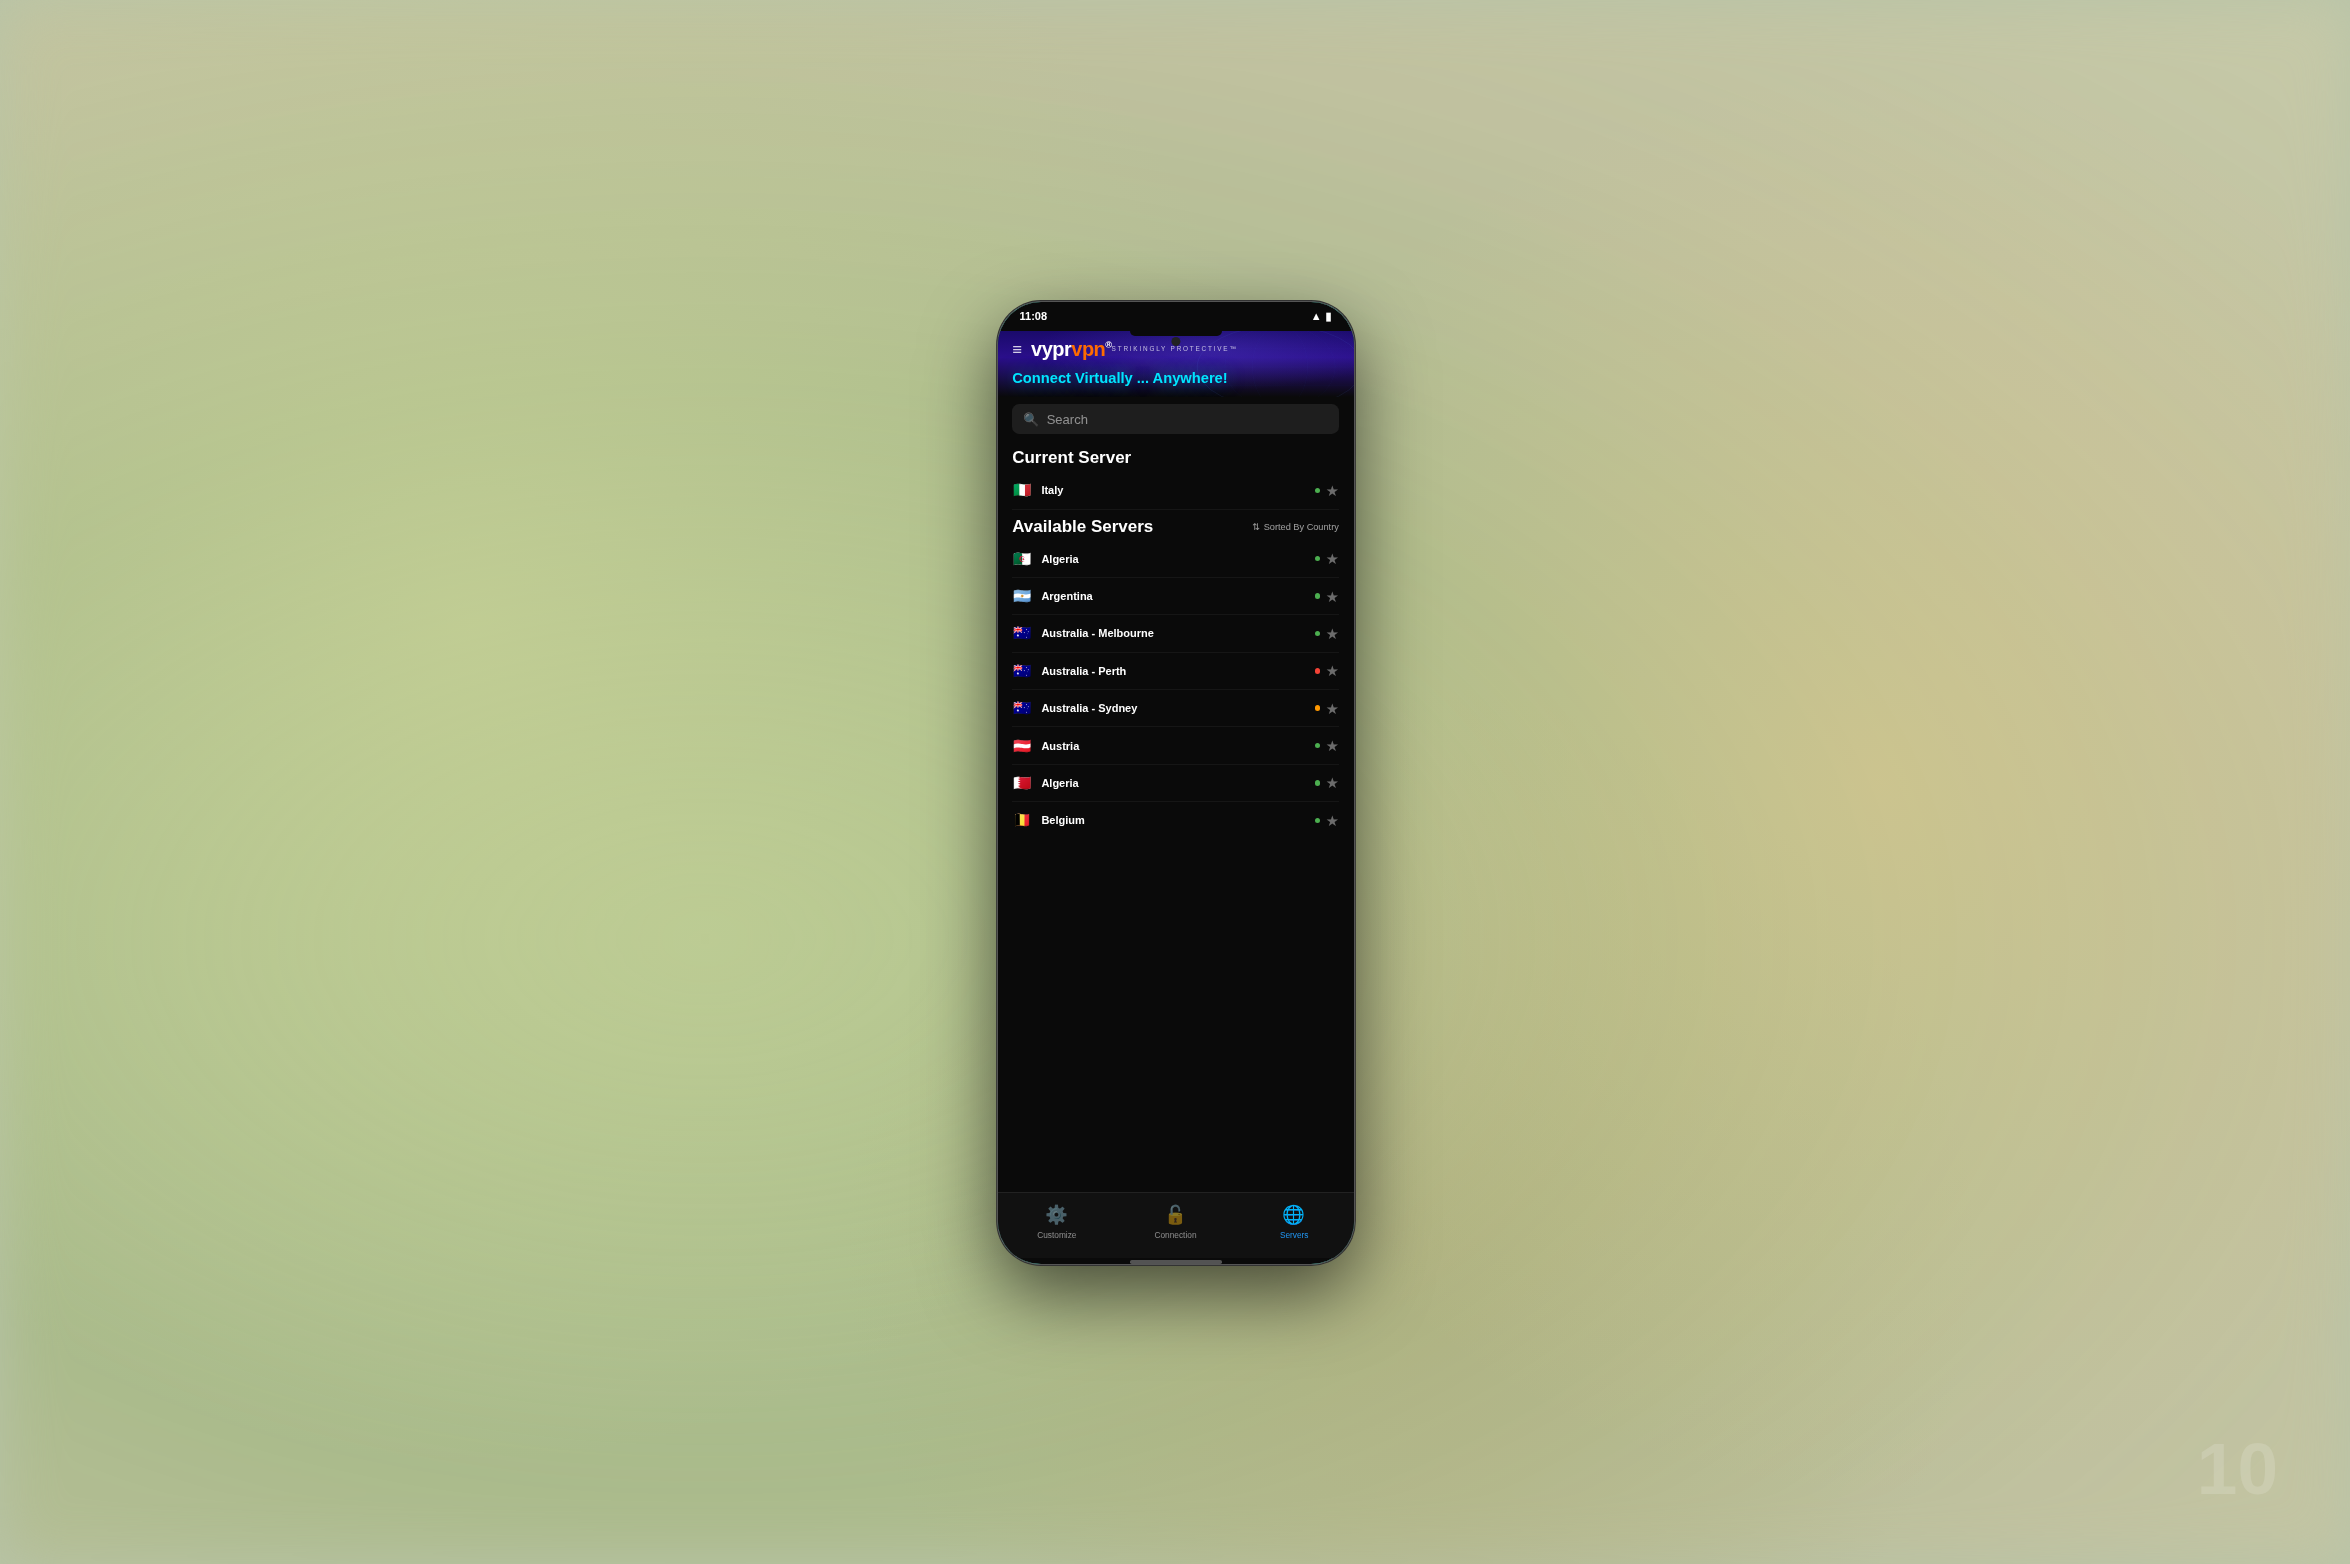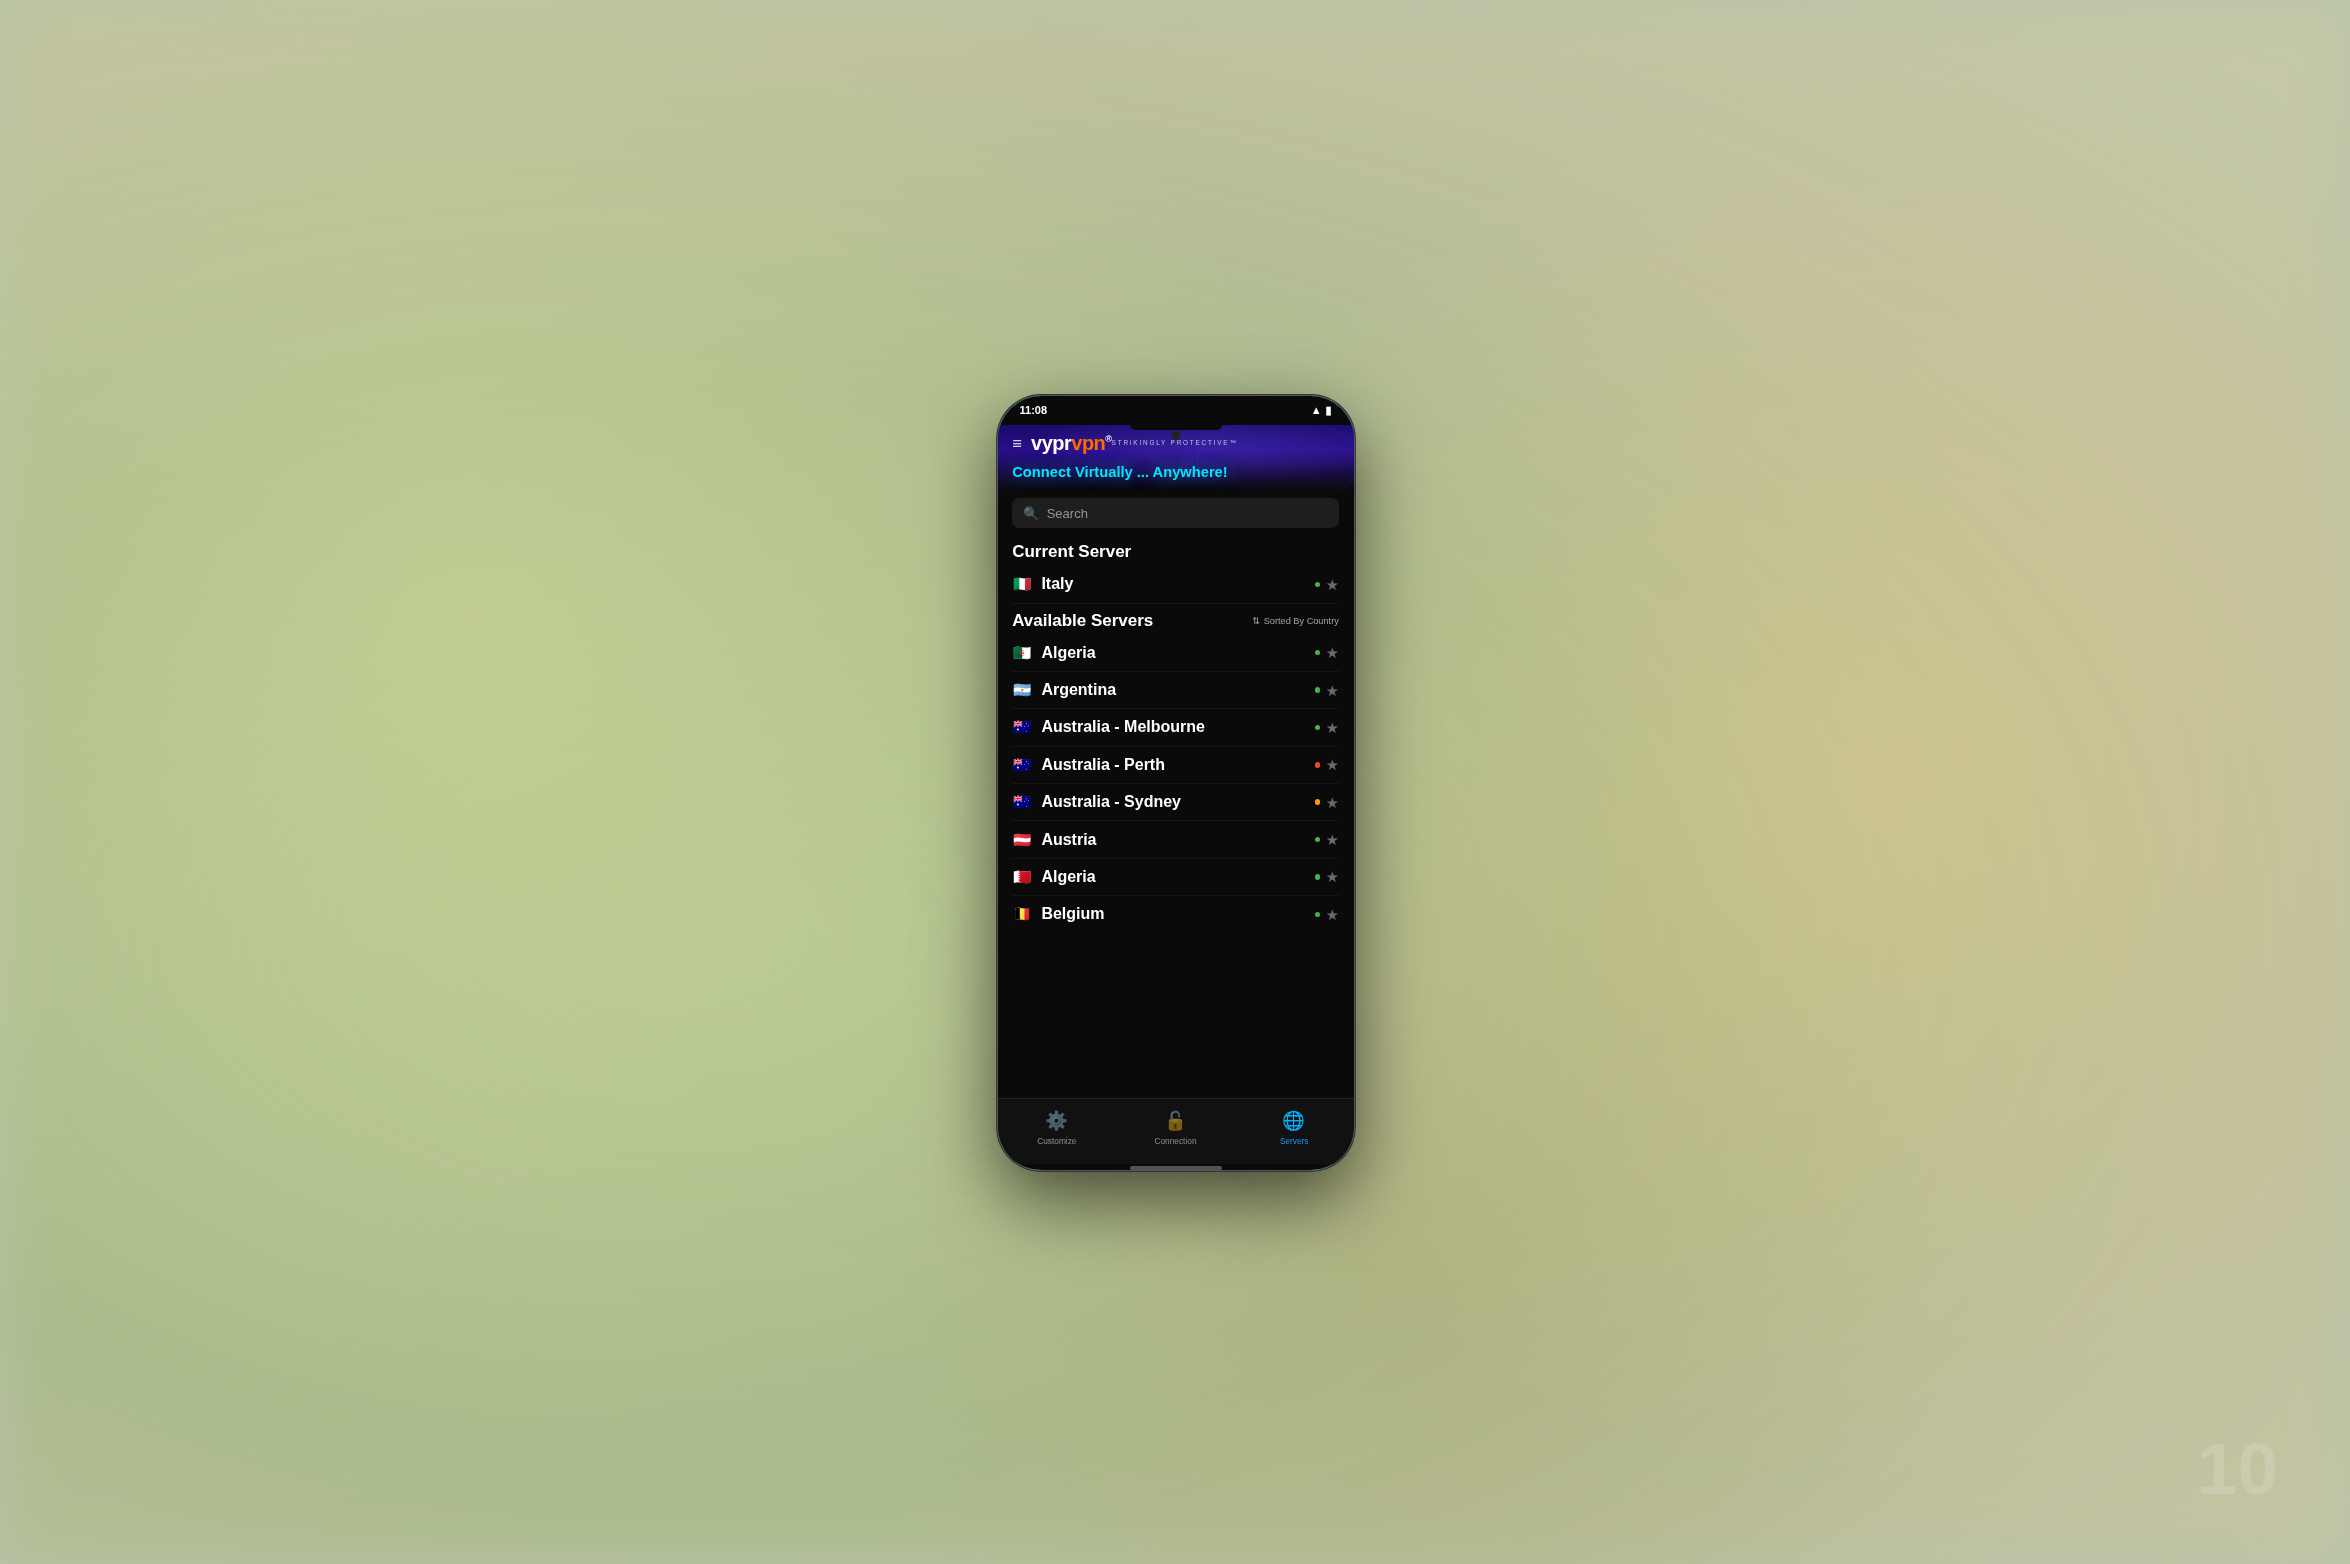--- a/index.html
+++ b/index.html
@@ -40,21 +40,21 @@
       height: 1469px;
       display: flex;
       align-items: center;
       justify-content: center;
     }
 
     
     .phone {
       position: relative;
       width: 358px;
-      height: 776px;
+      height: 964px;
       background: #5eead4;
       border-radius: 44px;
       border: 1.8px solid #555;
       box-shadow:
         0 0 0 0.9px #333,
         0 27.5px 73px rgba(0,0,0,0.6),
         inset 0 0 0 0.9px rgba(255,255,255,0.1);
       overflow: hidden;
       z-index: 10;
     }
@@ -225,21 +225,21 @@
     .flag {
       font-size: 14.7px;
       margin-right: 9.2px;
       width: 20px;
       text-align: center;
     }
 
     .server-name {
       flex: 1;
       color: white;
-      font-size: 16px;
+      font-size: 11px;
       font-weight: 600;
     }
 
     .server-actions {
       display: flex;
       align-items: center;
       gap: 5.5px;
     }
 
     .status-dot {

